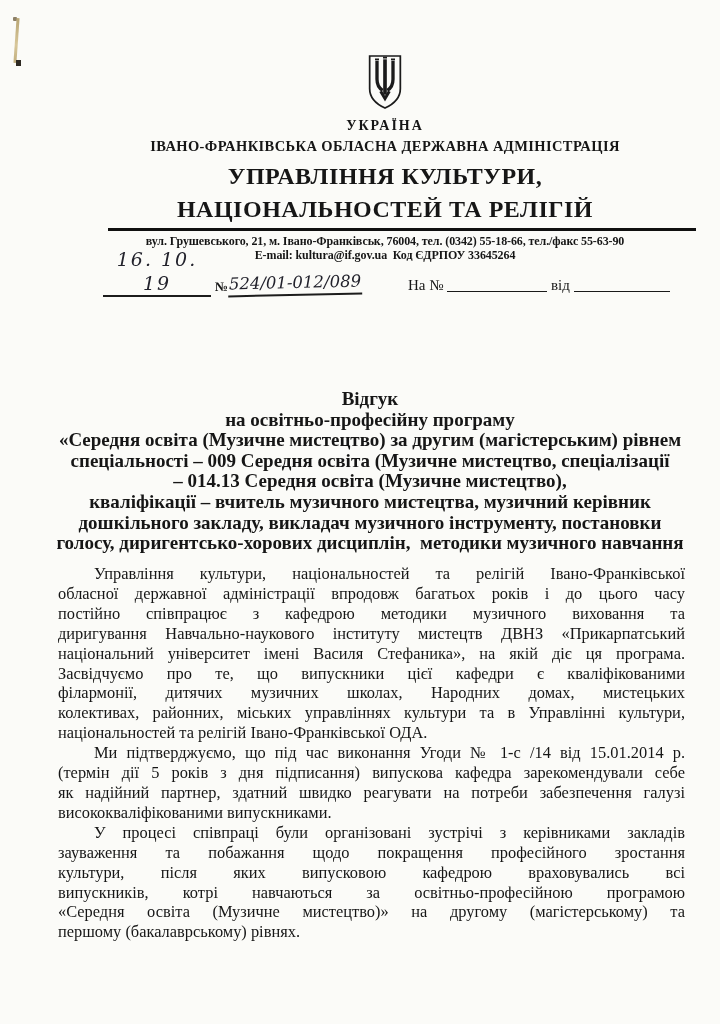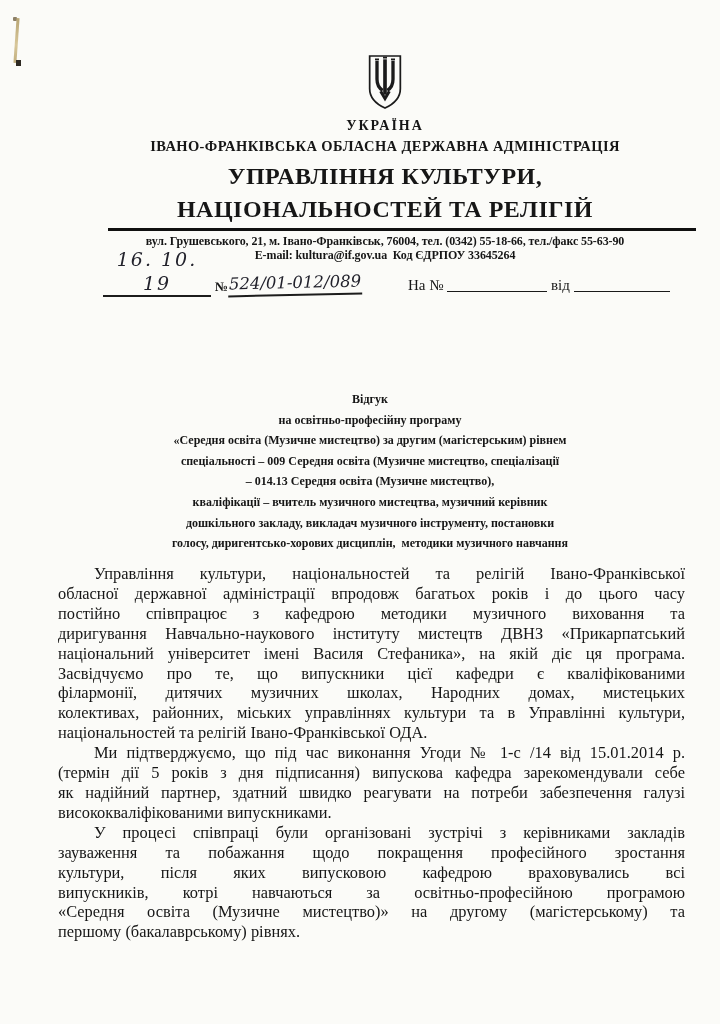--- a/index.html
+++ b/index.html
@@ -43,21 +43,21 @@
   .hw-num{position:absolute;left:228px;bottom:4px;width:134px;text-align:center;
     border-bottom:2px solid #1c1c1c;font-size:16.5px;line-height:22px;transform:rotate(-1.2deg);}
   .lbl-na{position:absolute;left:408px;bottom:6px;font-size:15px;}
   .blank{position:absolute;bottom:8px;height:1px;border-bottom:1.6px solid #1a1a1a;}
   .blank-no{left:447px;width:100px;}
   .lbl-vid{position:absolute;left:551px;bottom:6px;font-size:15px;}
   .blank-vid{left:574px;width:96px;}
 
   
   .title-block{position:absolute;left:55px;top:389px;width:630px;
-    font-size:12px;font-weight:bold;line-height:20.6px;text-align:center;}
+    font-size:19px;font-weight:bold;line-height:20.6px;text-align:center;}
 
   
   .body-block{position:absolute;left:58px;top:564px;width:627px;
     font-size:16.4px;line-height:19.9px;}
   .para .line{text-align:justify;text-align-last:justify;}
   .para .line:first-child{text-indent:36px;}
   .para .line:last-child{text-align-last:left;}
 </style>
 </head>
 <body>

